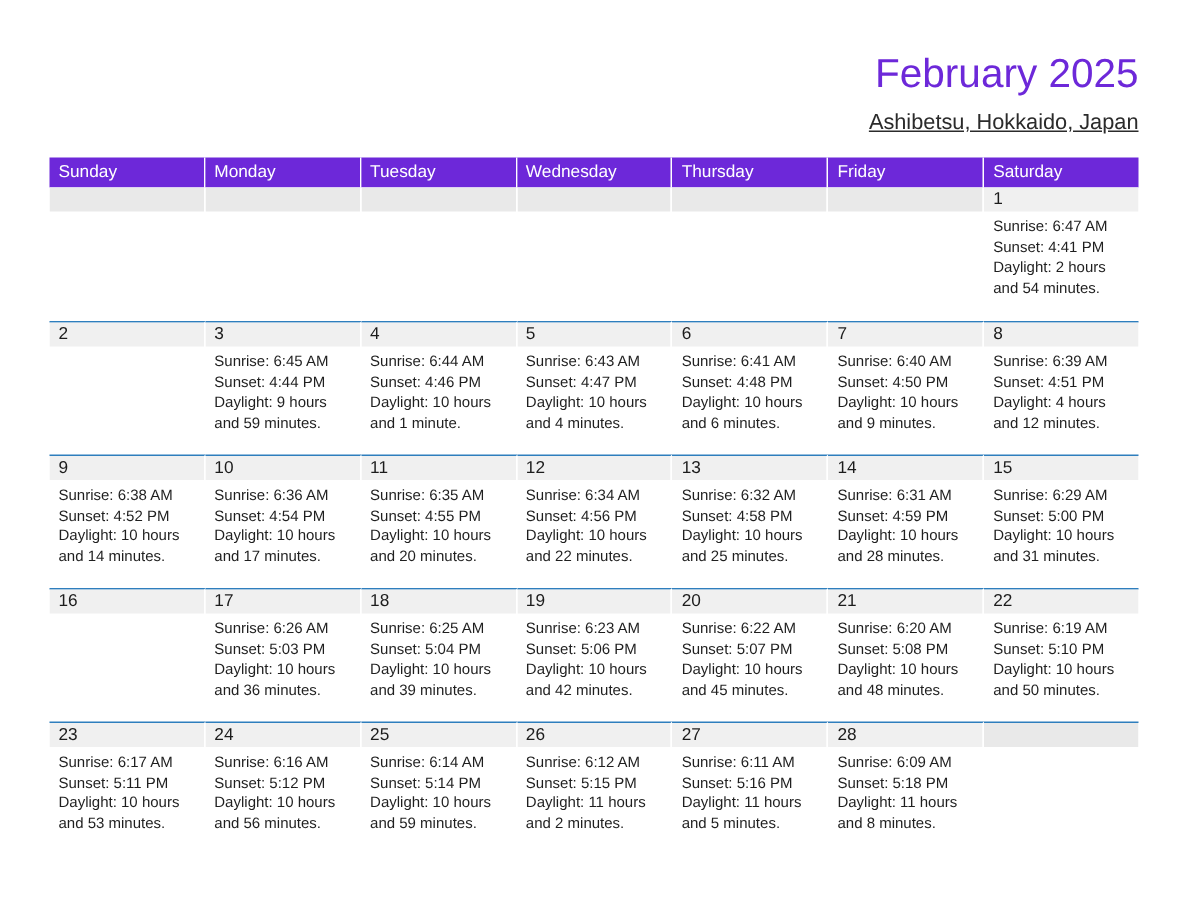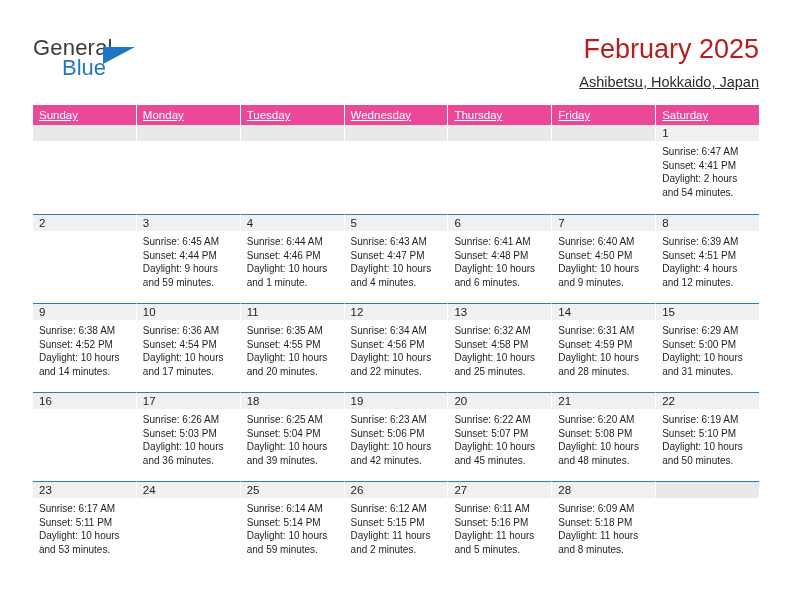--- a/index.html
+++ b/index.html
@@ -65,21 +65,21 @@
   }
 
   .title-block {
     position: absolute;
     right: 0;
     top: 0;
     text-align: right;
   }
   .cal-title {
     font-size: 27px;
-    color: #b91c1c;
+    color: #6d28d9;
     line-height: 33px;
     white-space: nowrap;
   }
   .cal-subtitle {
     font-size: 14.5px;
     color: #2b2b2b;
     line-height: 20px;
     margin-top: 6px;
     white-space: nowrap;
     text-decoration: underline;
@@ -92,31 +92,30 @@
     top: 105px;
     width: 726px;
   }
   .weekhead {
     display: flex;
     width: 100%;
     background: #ffffff;
   }
   .weekhead .wd {
     flex: 1 1 0;
-    background: #ec4899;
+    background: #6d28d9;
     color: #ffffff;
     font-size: 11.5px;
     line-height: 20px;
     height: 20px;
     padding-left: 6px;
     box-sizing: border-box;
     border-right: 1px solid #ffffff;
     overflow: hidden;
     white-space: nowrap;
-    text-decoration: underline;
   }
   .weekhead .wd:last-child { border-right: none; }
 
   .week {
     display: flex;
     width: 100%;
   }
   .cell {
     flex: 1 1 0;
     box-sizing: border-box;
@@ -150,25 +149,20 @@
   .info .line { white-space: nowrap; }
   .info .daylight { white-space: normal; }
 </style>
 </head>
 <body>
 
 <div class="page">
 
   <div class="header">
 
-    <div class="brand">
-      <span class="brand-general">General</span>
-      <span class="brand-triangle"></span>
-      <span class="brand-blue">Blue</span>
-    </div>
 
     <div class="title-block">
       <div class="cal-title">February 2025</div>
       <div class="cal-subtitle">Ashibetsu, Hokkaido, Japan</div>
     </div>
 
   </div>
 
   <div class="calendar">
     <div class="weekhead">
@@ -377,20 +371,25 @@
           <div class="cell">
             <div class="daynum">23</div>
             <div class="info">
               <div class="line">Sunrise: 6:17 AM</div>
               <div class="line">Sunset: 5:11 PM</div>
               <div class="daylight">Daylight: 10 hours and 53 minutes.</div>
             </div>
           </div>
           <div class="cell">
             <div class="daynum">24</div>
+            <div class="info">
+              <div class="line">Sunrise: 6:16 AM</div>
+              <div class="line">Sunset: 5:12 PM</div>
+              <div class="daylight">Daylight: 10 hours and 56 minutes.</div>
+            </div>
           </div>
           <div class="cell">
             <div class="daynum">25</div>
             <div class="info">
               <div class="line">Sunrise: 6:14 AM</div>
               <div class="line">Sunset: 5:14 PM</div>
               <div class="daylight">Daylight: 10 hours and 59 minutes.</div>
             </div>
           </div>
           <div class="cell">

